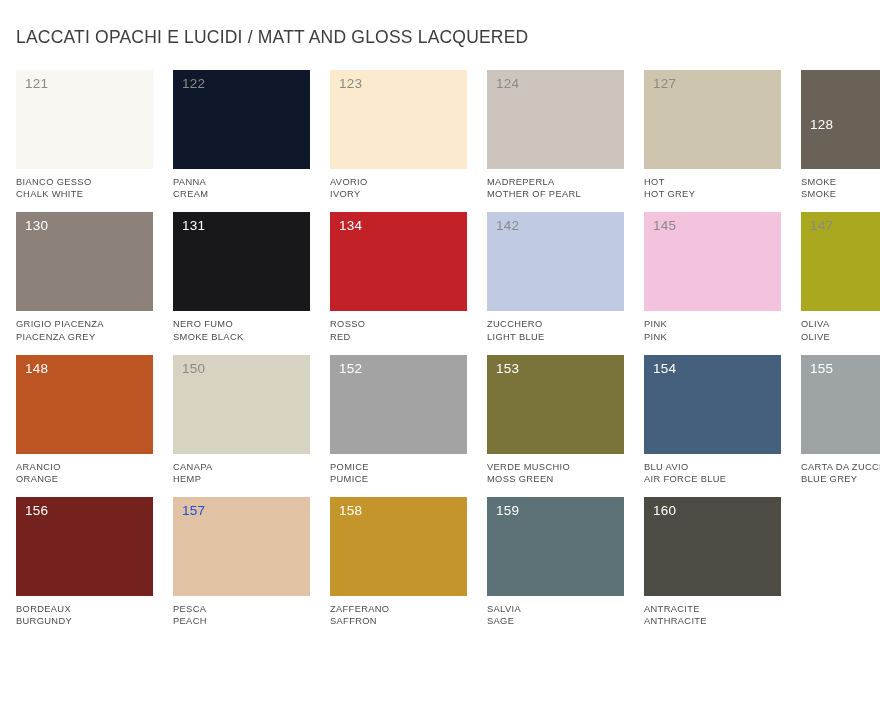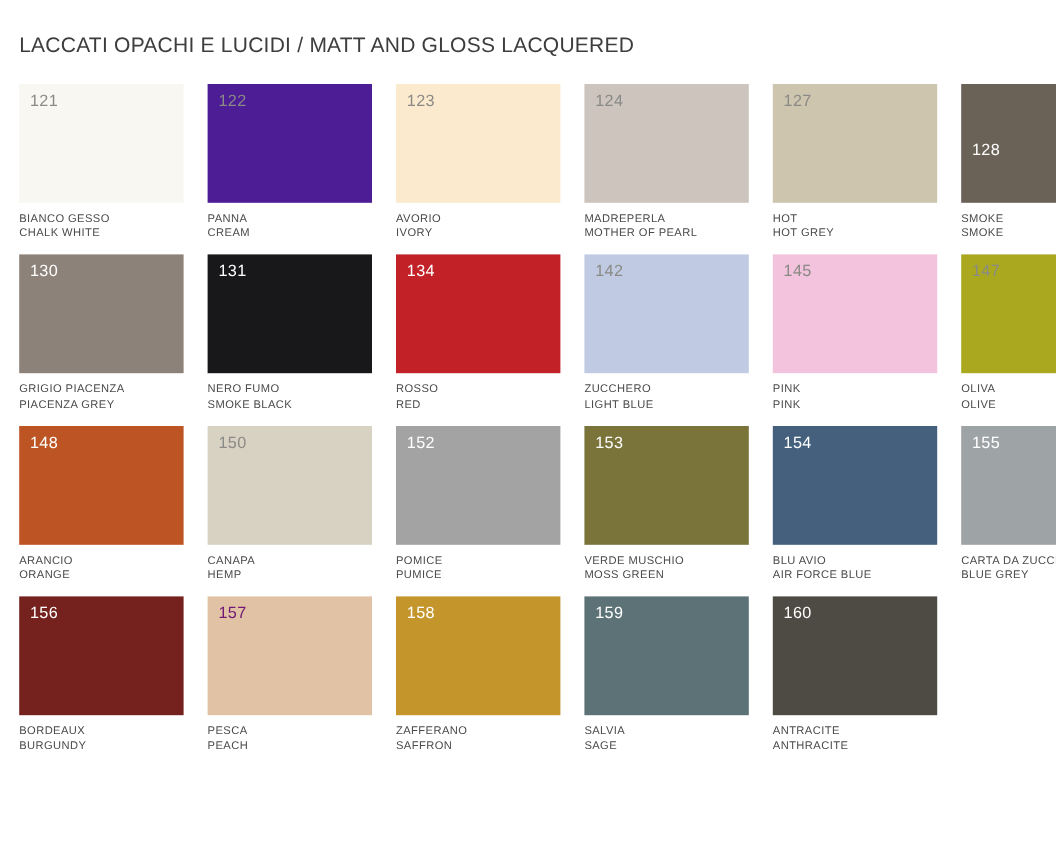--- a/index.html
+++ b/index.html
@@ -86,21 +86,21 @@
         <div class="swatch-cell">
           <div class="swatch-chip" style="background: rgb(249, 247, 242);">
             <span class="swatch-code" style="color: rgb(138, 138, 134);">121</span>
           </div>
           <div class="swatch-names">
             <div class="swatch-name-it">BIANCO GESSO</div>
             <div class="swatch-name-en">CHALK WHITE</div>
           </div>
         </div>
         <div class="swatch-cell">
-          <div class="swatch-chip" style="background: #4c1d95;">
+          <div class="swatch-chip" style="background: #0f172a;">
             <span class="swatch-code" style="color: rgb(138, 138, 134);">122</span>
           </div>
           <div class="swatch-names">
             <div class="swatch-name-it">PANNA</div>
             <div class="swatch-name-en">CREAM</div>
           </div>
         </div>
         <div class="swatch-cell">
           <div class="swatch-chip" style="background: rgb(251, 234, 205);">
             <span class="swatch-code" style="color: rgb(138, 138, 134);">123</span>
@@ -255,21 +255,21 @@
           <div class="swatch-chip" style="background: rgb(117, 34, 31);">
             <span class="swatch-code" style="color: rgb(255, 255, 255);">156</span>
           </div>
           <div class="swatch-names">
             <div class="swatch-name-it">BORDEAUX</div>
             <div class="swatch-name-en">BURGUNDY</div>
           </div>
         </div>
         <div class="swatch-cell">
           <div class="swatch-chip" style="background: rgb(226, 194, 164);">
-            <span class="swatch-code" style="color: #701a75;">157</span>
+            <span class="swatch-code" style="color: #1d4ed8;">157</span>
           </div>
           <div class="swatch-names">
             <div class="swatch-name-it">PESCA</div>
             <div class="swatch-name-en">PEACH</div>
           </div>
         </div>
         <div class="swatch-cell">
           <div class="swatch-chip" style="background: rgb(196, 149, 42);">
             <span class="swatch-code" style="color: rgb(255, 255, 255);">158</span>
           </div>

